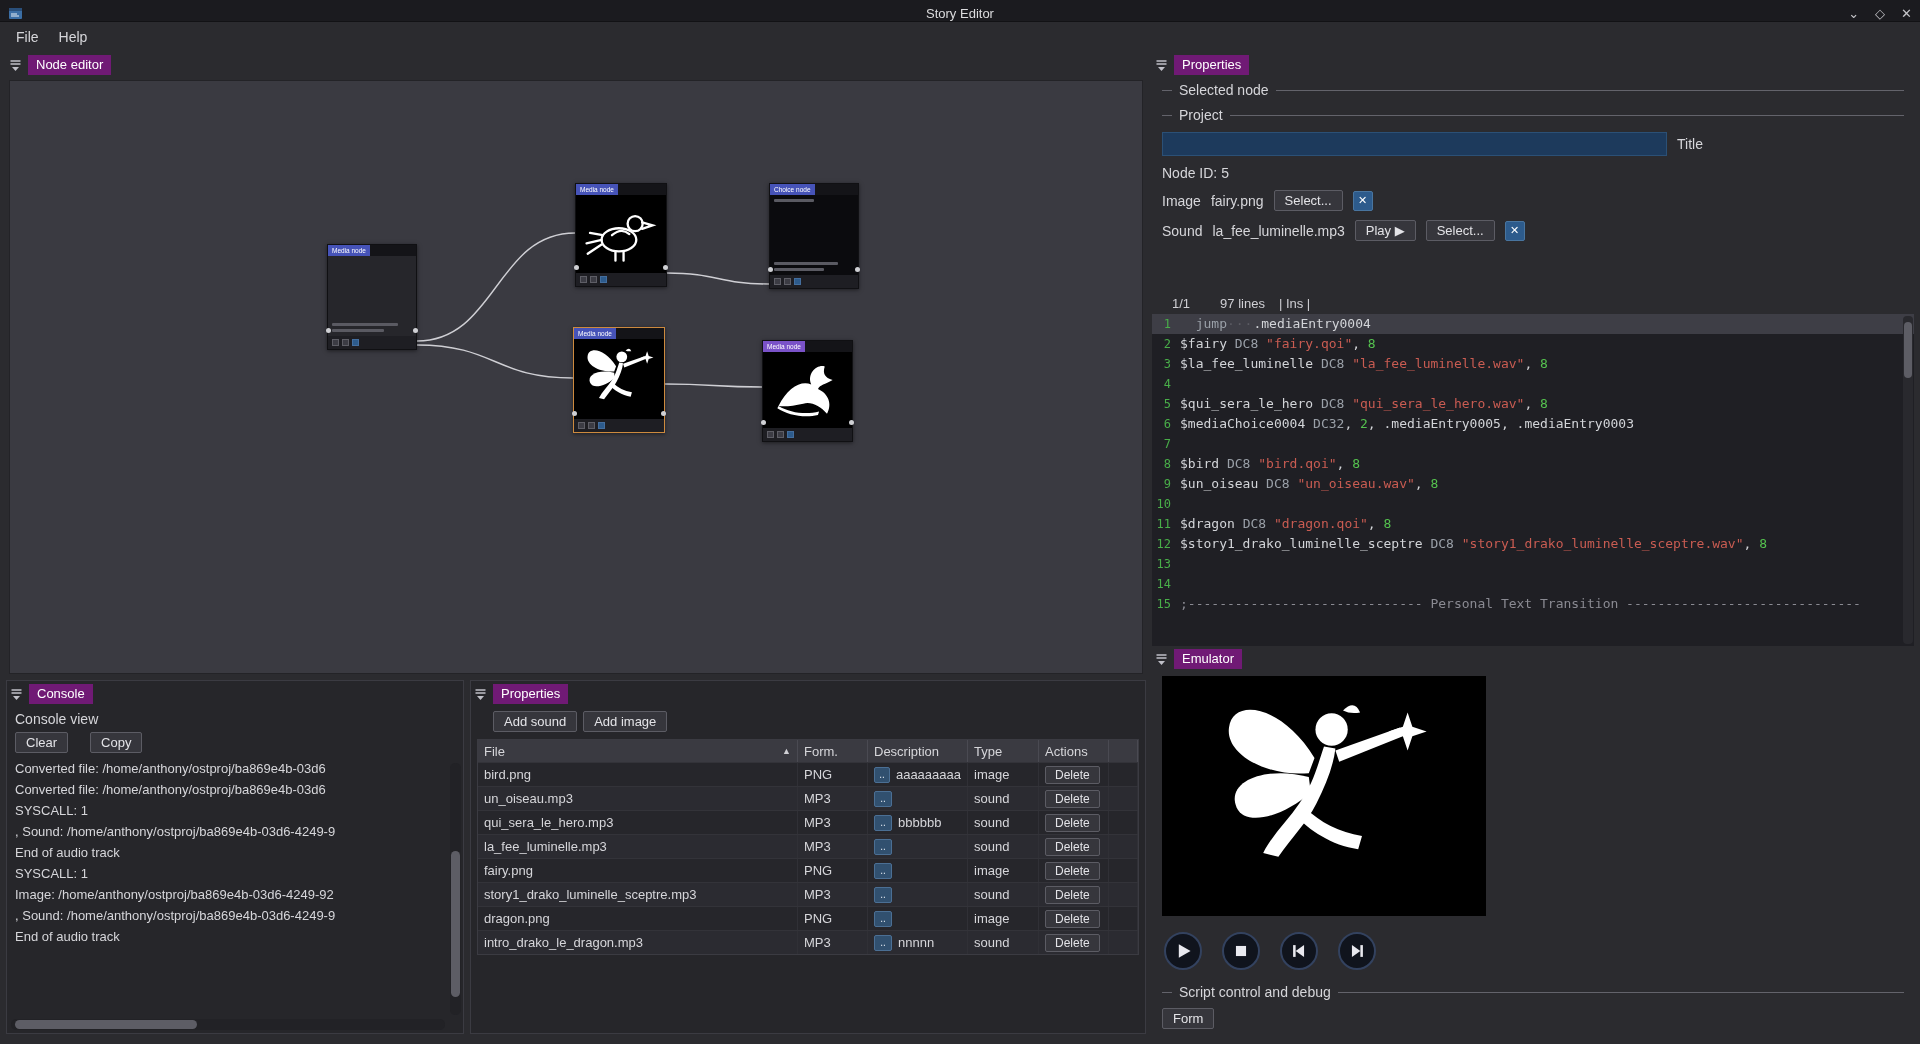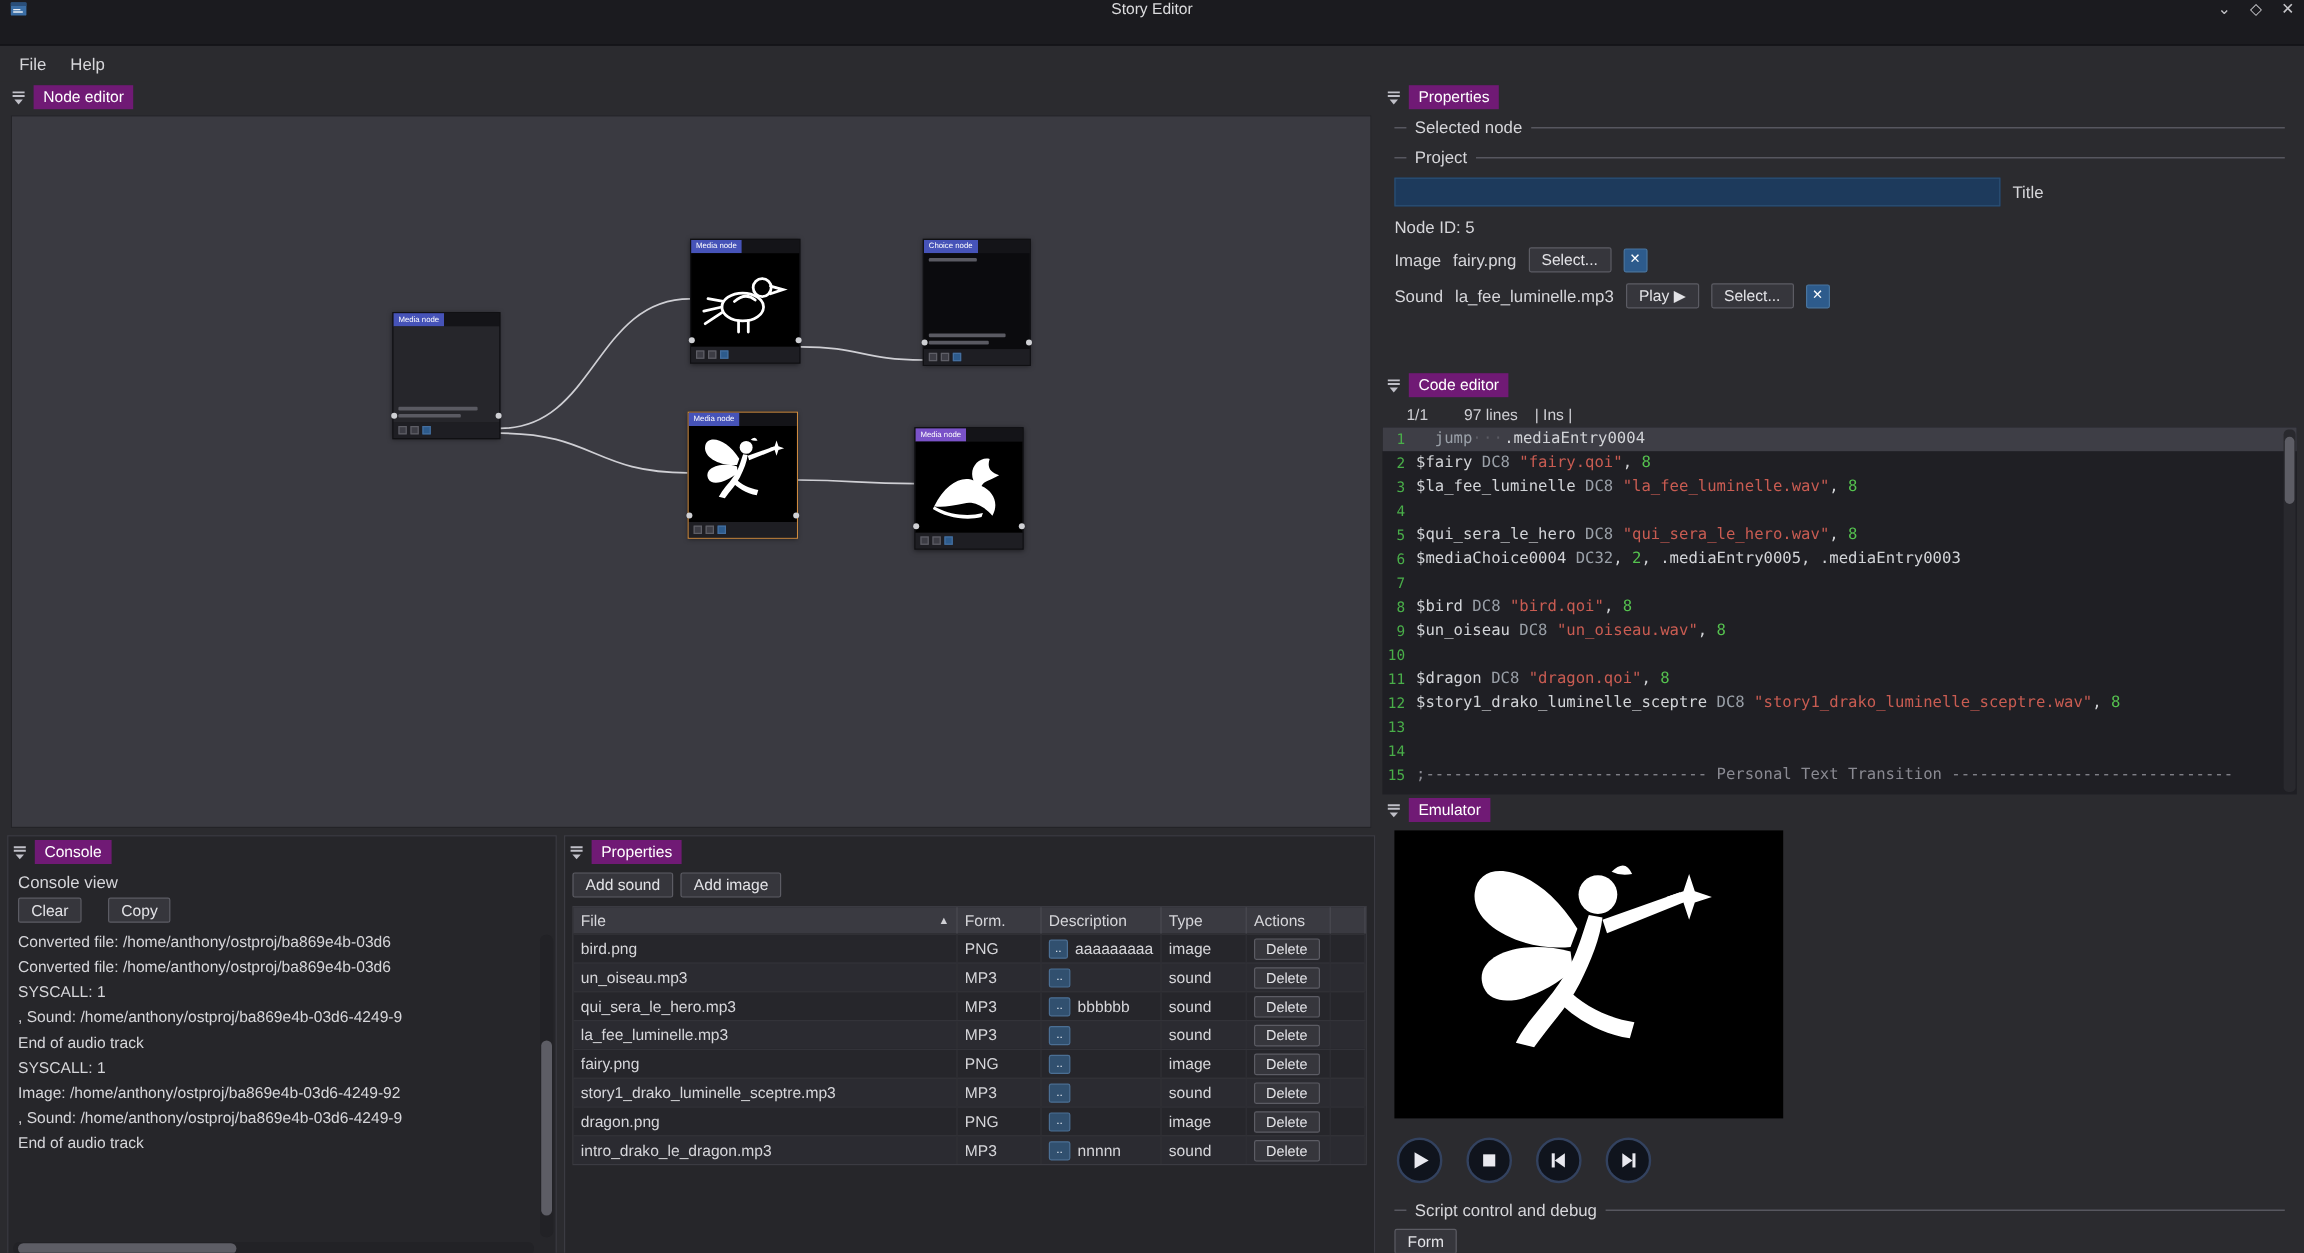--- a/index.html
+++ b/index.html
@@ -1,21 +1,21 @@
 <!DOCTYPE html>
 <html><head>
 <meta charset="utf-8">
 <style>
   *{box-sizing:border-box;margin:0;padding:0}
   html,body{width:1920px;height:1044px;overflow:hidden;background:#2b2b2f;color:#d6d6da;
     font-family:"Liberation Sans",sans-serif;font-size:14px;cursor:default}
   button{font-family:"Liberation Sans",sans-serif;cursor:pointer}
 
   
-  .titlebar{height:38px;background:#1b1b1f;display:flex;align-items:flex-start;padding:0 8px;
+  .titlebar{height:22px;background:#1b1b1f;display:flex;align-items:flex-end;padding:0 8px;
     position:relative;border-bottom:1px solid #121215}
   .titlebar .title{position:absolute;left:0;right:0;text-align:center;font-size:13px;color:#dcdcde}
   .appicon{display:flex;z-index:1}
   .wctrls{margin-left:auto;display:flex;gap:16px;z-index:1;color:#c6c6ca;font-size:13px}
   .menubar{height:30px;display:flex;align-items:center;padding:0 6px;background:#2b2b2f}
   .menu-item{padding:3px 10px}
 
   
   .content{display:flex;height:988px;padding:0 6px 6px}
   .leftcol{width:1140px;display:flex;flex-direction:column;margin-right:6px}
@@ -54,21 +54,21 @@
   .btnrow{display:flex;gap:22px;margin-bottom:5px}
   .btn{background:#36363c;border:1px solid #5c5c64;color:#e3e3e7;font-size:13px;padding:2px 10px;border-radius:2px}
   .log{flex:1;overflow:hidden;font-size:13px;line-height:21px;white-space:nowrap;padding-right:16px}
   .vscroll{position:absolute;right:2px;top:56px;bottom:18px;width:11px;background:#222226;border-radius:5px}
   .hscroll{position:absolute;left:4px;right:18px;bottom:3px;height:11px;background:#222226;border-radius:5px}
   .thumb{position:absolute;background:#5d5d65;border-radius:5px}
   .vthumb{left:1px;right:1px;top:35%;height:58%}
   .hthumb{top:1px;bottom:1px;left:4px;width:42%}
 
   .res-body{flex:1;padding:2px 6px;display:flex;flex-direction:column;min-width:0}
-  .res-btnrow{display:flex;gap:6px;margin:2px 0 7px}
+  .res-btnrow{display:flex;gap:6px;margin:2px 16px 7px}
   .rtable{border:1px solid #3b3b42}
   .rhead,.rrow{display:grid;grid-template-columns:320px 70px 100px 71px 70px 1fr}
   .rhead{background:#3a3a41;height:22px}
   .hc{display:flex;align-items:center;padding:0 6px;font-size:13px;border-right:1px solid #4a4a52;overflow:hidden;white-space:nowrap}
   .sort{margin-left:auto;font-size:9px;color:#cfcfd4}
   .rrow{height:24px;border-top:1px solid #333339;background:#26262b}
   .rrow:nth-child(even){background:#2b2b31}
   .rc{display:flex;align-items:center;padding:0 6px;font-size:13px;border-right:1px solid #303036;
     overflow:hidden;white-space:nowrap}
   .dots{width:18px;height:16px;background:#31506f;border:1px solid #4b6f94;color:#dfe6ee;
@@ -480,29 +480,20 @@
             <span>Sound</span>
             <span>la_fee_luminelle.mp3</span>
             <button class="btn">Play ▶</button>
             <button class="btn">Select...</button>
             <button class="xbtn">✕</button>
           </div>
         </div>
       </div>
 
       <div class="code">
-        <div class="phead">
-          <span class="picon">
-            <svg width="13" height="13" viewBox="0 0 13 13">
-                <path d="M1.5 2 H11.5 M1.5 5 H11.5" stroke="#c0c0c8" stroke-width="1.6"></path>
-                <path d="M3 8 L6.5 12 L10 8 Z" fill="#c0c0c8"></path>
-              </svg>
-          </span>
-          <span class="chip">Code editor</span>
-        </div>
         <div class="code-status">
           <span>1/1</span>
           <span class="lc">97 lines</span>
           <span class="md">| Ins |</span>
         </div>
         <div class="code-area">
           <div>
               <div class="cl cur"><span class="ln">1</span><span><span class="tok-pl">  </span><span class="tok-kw">jump</span><span class="tok-ws">···</span><span class="tok-id">.mediaEntry0004</span></span></div>
               <div class="cl"><span class="ln">2</span><span><span class="tok-id">$fairy </span><span class="tok-kw">DC8 </span><span class="tok-str">"fairy.qoi"</span><span class="tok-pl">, </span><span class="tok-num">8</span></span></div>
               <div class="cl"><span class="ln">3</span><span><span class="tok-id">$la_fee_luminelle </span><span class="tok-kw">DC8 </span><span class="tok-str">"la_fee_luminelle.wav"</span><span class="tok-pl">, </span><span class="tok-num">8</span></span></div>

